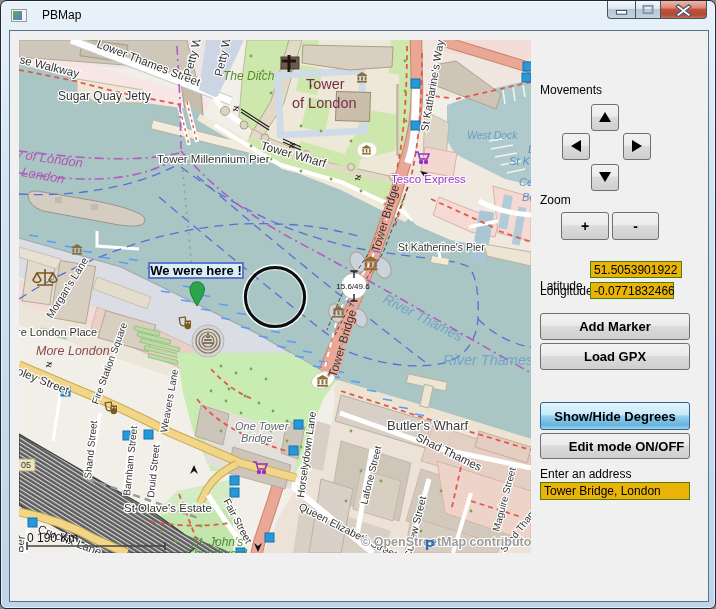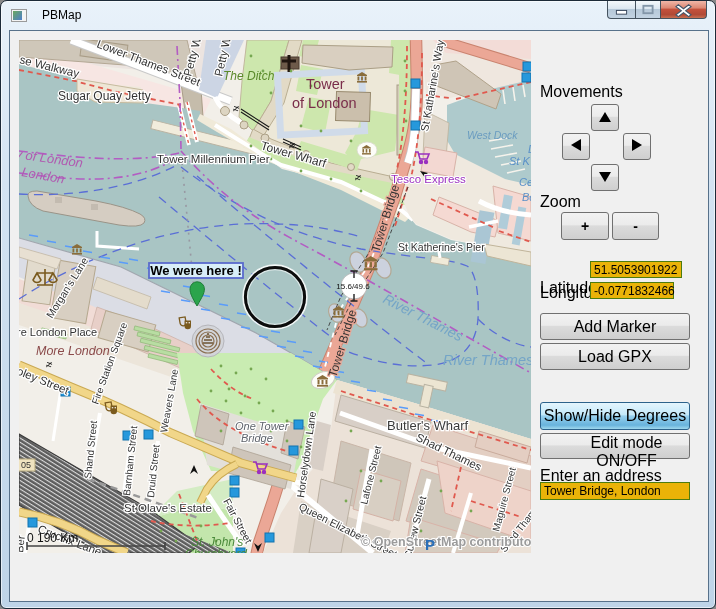--- a/index.html
+++ b/index.html
@@ -12,24 +12,24 @@
 #titleicon { position:absolute; left:10px; top:8px; width:16px; height:13px; background:#f4f4f4; border:1px solid #9a9a9a; }
 #titleicon i { position:absolute; left:1px; top:1px; width:9px; height:9px; background:linear-gradient(135deg,#6aa85e,#4d7ecb); display:block; }
 #titletext { position:absolute; left:31px; top:7px; font-size:12px; color:#000;margin-left:10px; }
 .capbtn { position:absolute; top:0; height:18px; border:1px solid #45535f; border-top:none; }
 #btnmin { left:606px; width:29px; border-radius:0 0 0 4px; background:linear-gradient(#f4f8fb, #dce7f0 45%, #b6c8d8 50%, #c3d3e2); }
 #btnmax { left:634px; width:26px; background:linear-gradient(#f4f8fb, #dce7f0 45%, #b6c8d8 50%, #c3d3e2); }
 #btnclose { left:659px; width:47px; border-radius:0 0 4px 0; background:linear-gradient(#f0b6a8, #dd8975 40%, #c4513c 50%, #b14a36 80%, #c86f52); }
 .glyph { position:absolute; left:0; top:0; width:100%; height:100%; }
 #client { position:absolute; left:8px; top:29px; width:700px; height:572px; background:#f0f0f0; border:1px solid #57718a; }
 #map { position:absolute; left:9px; top:9px; width:512px; height:513px; }
-.lbl { position:absolute; font-size:16px; color:#000; }
+.lbl { position:absolute; font-size:12px; color:#000; }
 .btn7 { position:absolute; border:1px solid #707070; border-radius:3px;
   background:linear-gradient(#f2f2f2, #ebebeb 45%, #dbdbdb 50%, #cfcfcf);
-  font-size:16px; color:#000; text-align:center; font-family:"Liberation Sans",sans-serif; }
+  font-size:13px; color:#000; text-align:center; font-family:"Liberation Sans",sans-serif;font-weight:bold; }
 .btnblue { border:1px solid #2c628b;
   background:linear-gradient(#e4f5fd, #c4e9fa 45%, #98d1ef 50%, #68b3dc 85%, #a0d8ee); }
 .inp { position:absolute; border:1px solid #4d7c0f; background:#eab308; font-size:12px; color:#000; padding:1px 3px; font-family:"Liberation Sans",sans-serif; }
 </style>
 </head>
 <body>
 <div id="win">
   <div id="titlebar">
     <div id="titleicon">
         <i></i>

